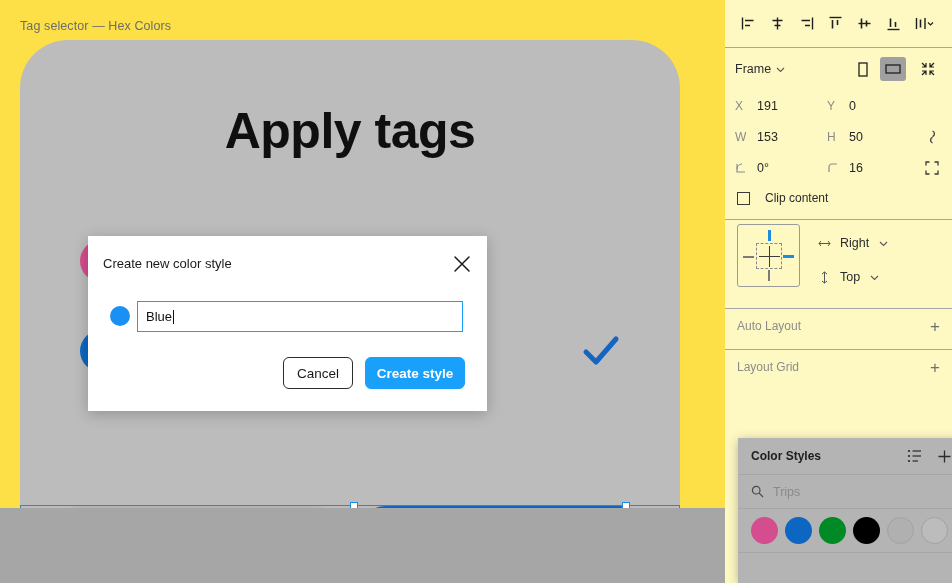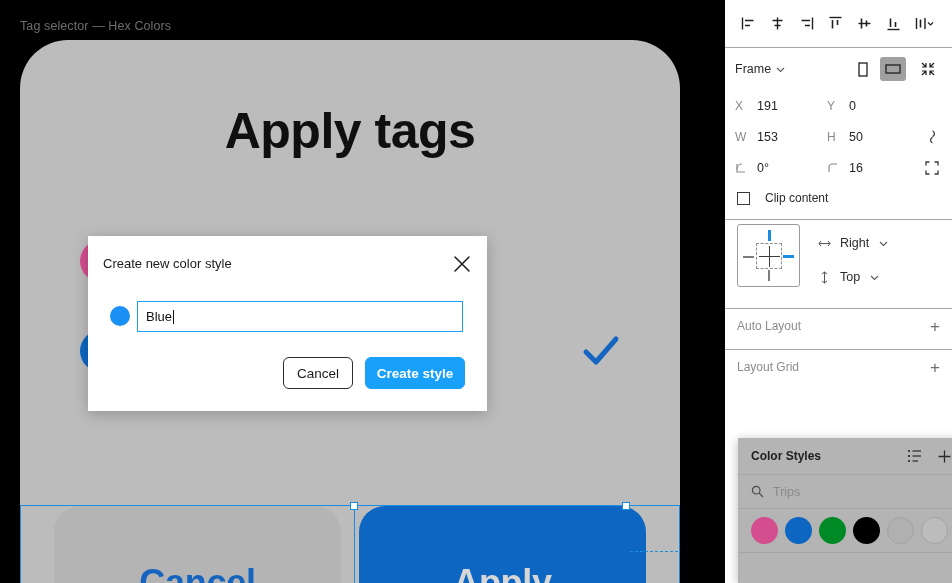--- a/index.html
+++ b/index.html
@@ -7,22 +7,22 @@
     width: 952px; height: 583px;
     overflow: hidden;
     font-family: "Liberation Sans", sans-serif;
     background: #a6a6a6;
   }
   #app { position: relative; width: 952px; height: 583px; }
 
   
   #canvas-area {
     position: absolute; left: 0; top: 0;
-    width: 725px; height: 583px;
-    background: #000000;
+    width: 725px; height: 508px;
+    background: #fde047;
     overflow: hidden;
   }
   #canvas-title {
     position: absolute; left: 20px; top: 19px;
     font-size: 12.5px; color: #6d6d6d; letter-spacing: .1px;
     white-space: nowrap;
   }
   #device-frame {
     position: absolute; left: 20px; top: 40px;
     width: 660px; height: 620px;
@@ -133,21 +133,21 @@
     display: flex; align-items: center; justify-content: center;
     font-size: 13.5px; cursor: pointer;
   }
   #btn-cancel { width: 70px; background: #fff; border: 1px solid #2c2c2c; color: #1a1a1a; }
   #btn-create { width: 100px; background: #18a0fb; border: 1px solid #18a0fb; color: #fff; font-weight: bold; }
 
   
   #right-panel {
     position: absolute; left: 725px; top: 0;
     width: 227px; height: 583px;
-    background: #ffffff;
+    background: #fef9c3;
     font-size: 12px; color: #2b2b2b;
   }
   #align-bar {
     height: 48px; display: flex; align-items: center;
     padding: 0 10px; gap: 3px;
     border-bottom: 1px solid #a6a6a6;
   }
   .align-btn {
     width: 26px; height: 26px;
     display: flex; align-items: center; justify-content: center;

